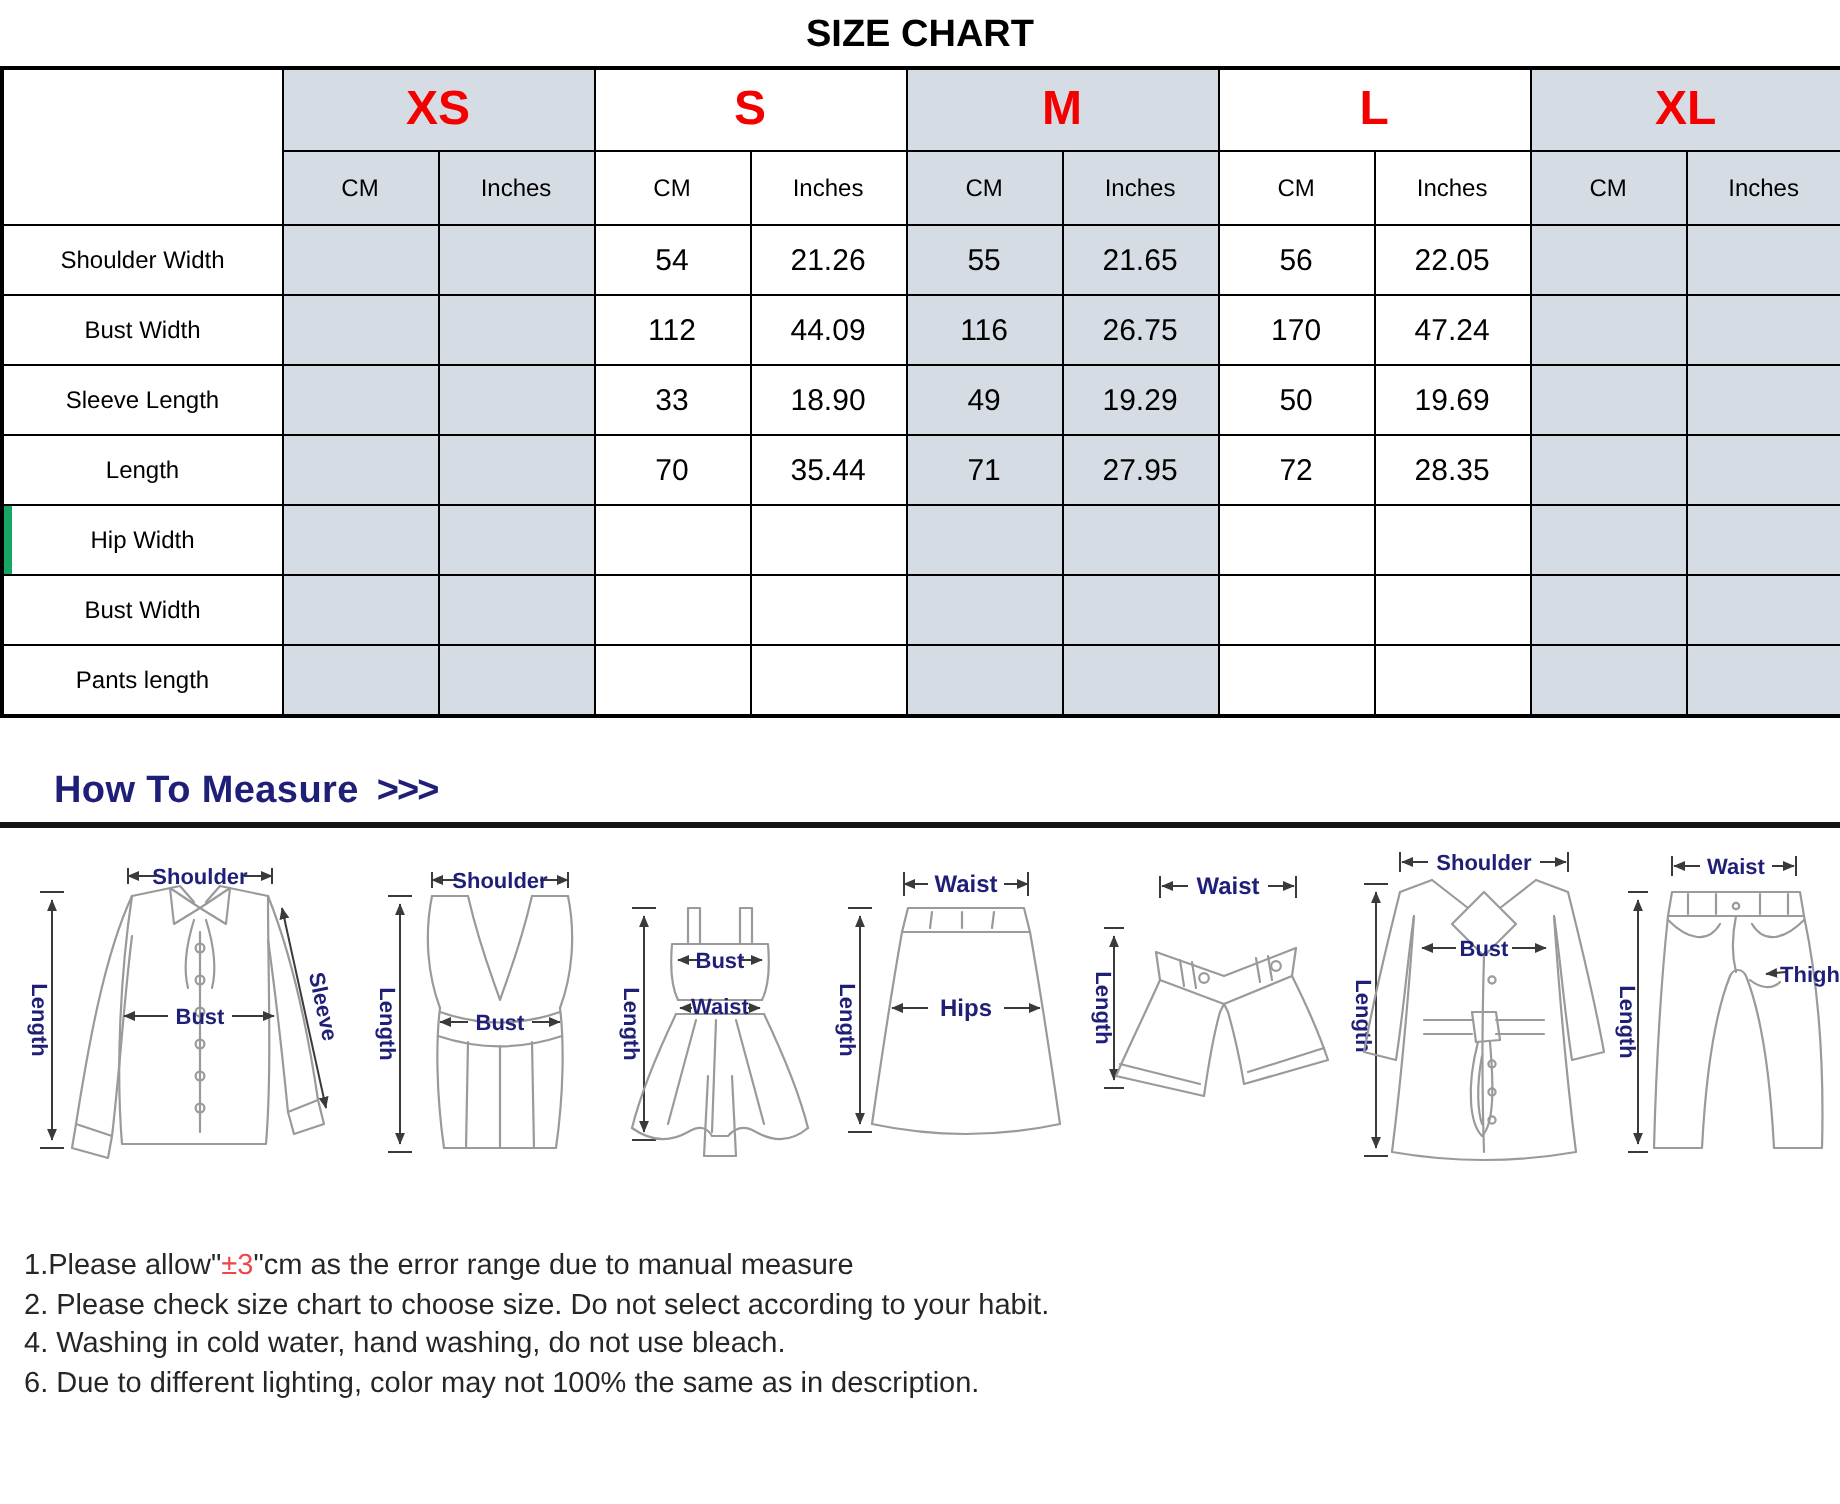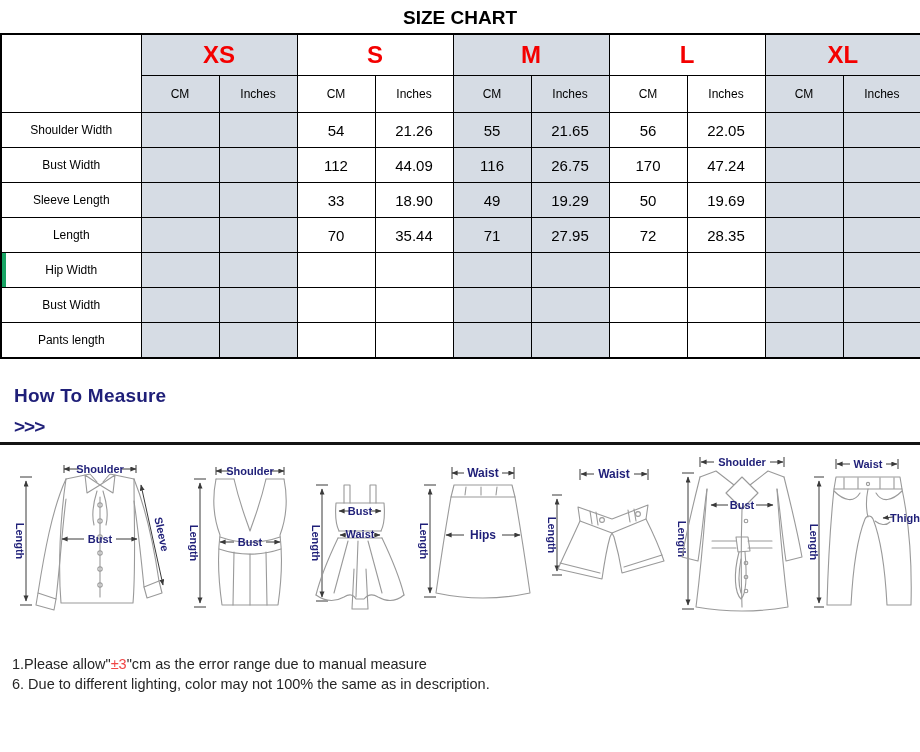--- a/index.html
+++ b/index.html
@@ -9,22 +9,22 @@
   table.size{border-collapse:collapse;table-layout:fixed;width:920px;border:2px solid #000;}
   table.size td{border:1px solid #000;text-align:center;vertical-align:middle;padding:0;overflow:hidden;}
   td.sh{background:#d6dce4;}
   tr.size-row td{height:40px;}
   td.size-h{font-size:24px;font-weight:bold;color:#f40000;}
   tr.unit-row td{height:36px;font-size:12px;font-weight:normal;}
   tr.data-row td{height:34px;}
   td.rl{font-size:12px;}
   td.val{font-size:15px;}
   td.sel{box-shadow:inset 4px 0 0 #17a464;}
-  .measure-head{margin:26px 0 0 14px;color:#1f1f78;font-weight:bold;font-size:19px;
-                letter-spacing:.2px;display:flex;align-items:baseline;gap:9px;flex-direction:column;}
+  .measure-head{margin:26px 0 0 27px;color:#1f1f78;font-weight:bold;font-size:19px;
+                letter-spacing:.2px;display:flex;align-items:baseline;gap:9px;}
   .measure-head .chev{font-size:19px;letter-spacing:-1px;}
   .rule{height:3px;background:#141414;margin-top:4px;}
   .strip{display:block;margin-top:2px;}
   .note{margin:8px 0 0 12px;font-size:14.5px;color:#262626;line-height:19.5px;}
   .note .red{color:#f04646;}
   svg .g{stroke:#9a9a9a;fill:none;stroke-width:1.1;stroke-linejoin:round;stroke-linecap:round;}
   svg .dl{stroke:#3a3a3a;stroke-width:1;fill:none;}
   svg .lb{fill:#1f1f78;font-family:"Liberation Sans",sans-serif;font-weight:bold;
           font-size:12px;text-anchor:middle;}
   svg .lb.s{font-size:11px;}
@@ -312,14 +312,16 @@
     <path class="g" d="M834,44 C844,54 854,56 860,46 M902,44 C892,54 882,56 876,46"></path>
     <path class="g" d="M834,42 C830,80 828,120 827,158 L851,158 C853,120 857,92 865,72 C867,68 871,68 873,72 C881,92 885,120 887,158 L911,158 C912,120 910,80 902,42"></path>
     <path class="g" d="M875,74 C880,78 886,79 890,75"></path>
     <line class="dl" x1="893" y1="70" x2="883" y2="71" marker-end="url(#ar)"></line>
     <text class="lb s" x="905" y="75">Thigh</text>
   </g>
 </svg>
 
 <div class="note">
   <div><span>1.Please allow"</span><span class="red">±3</span><span>"cm as the error range due to manual measure</span></div>
+  <div>2. Please check size chart to choose size. Do not select according to your habit.</div>
+  <div>4. Washing in cold water, hand washing, do not use bleach.</div>
   <div>6. Due to different lighting, color may not 100% the same as in description.</div>
 </div>
 
 </body></html>

